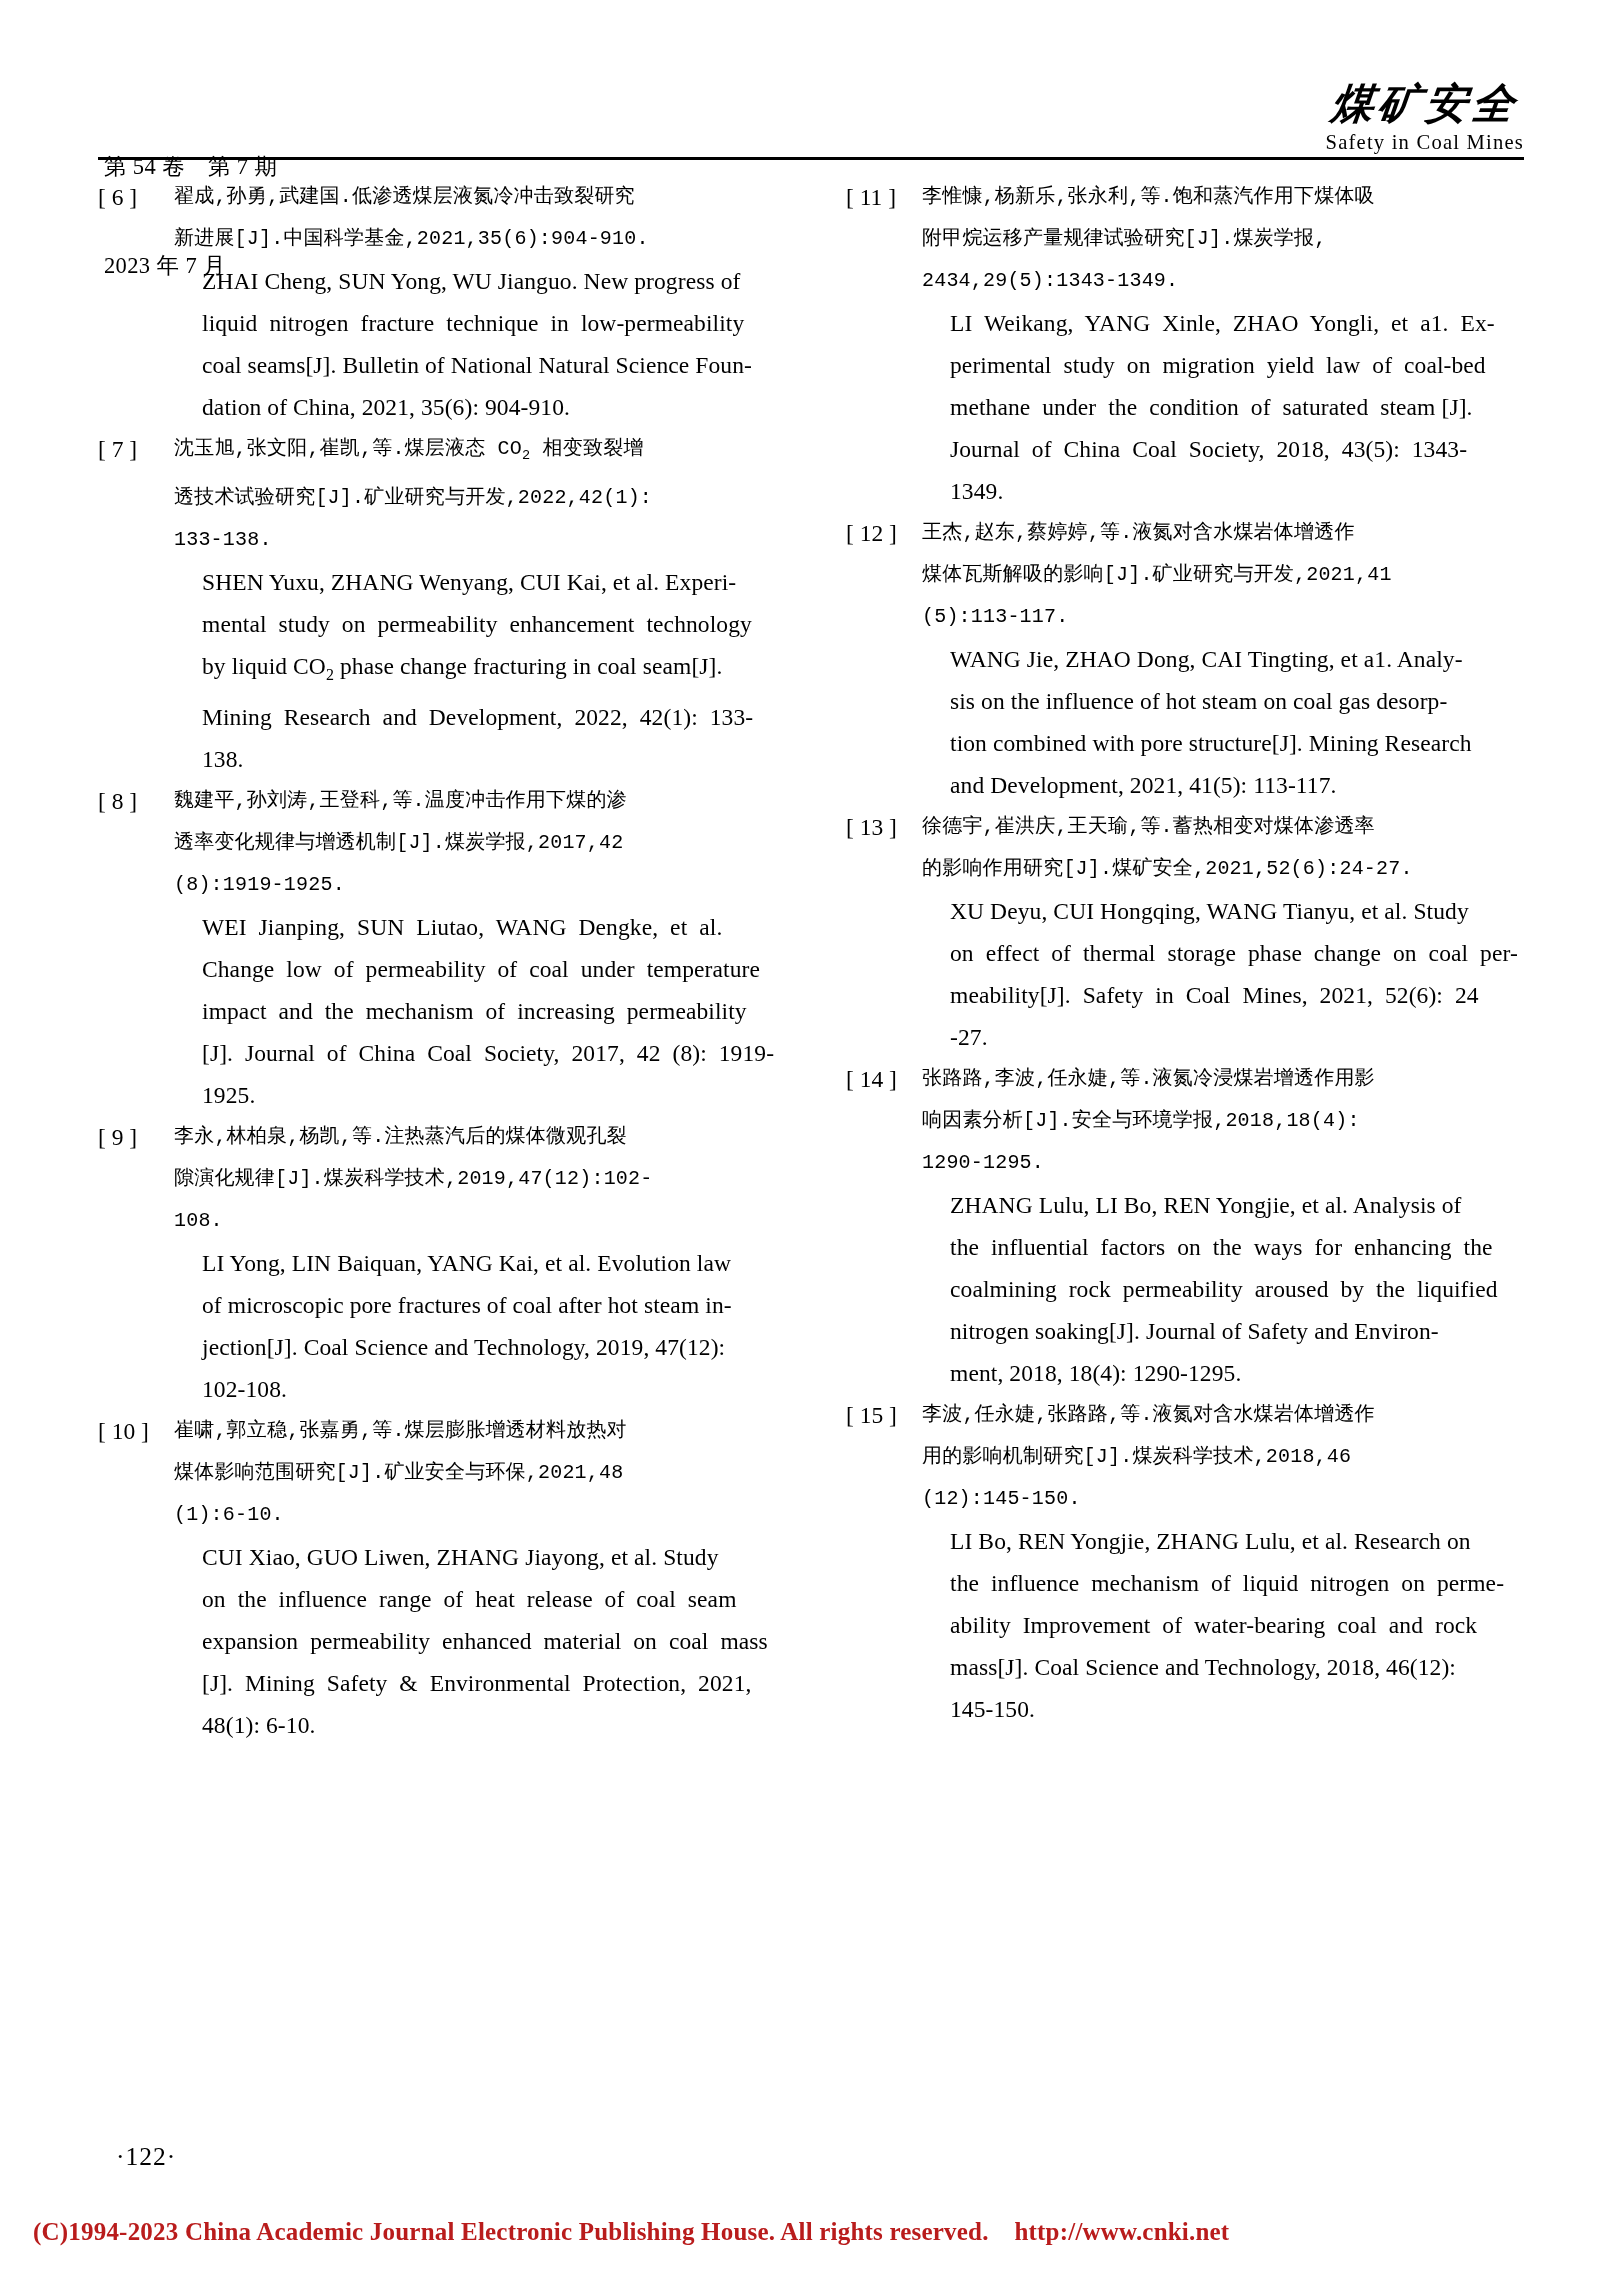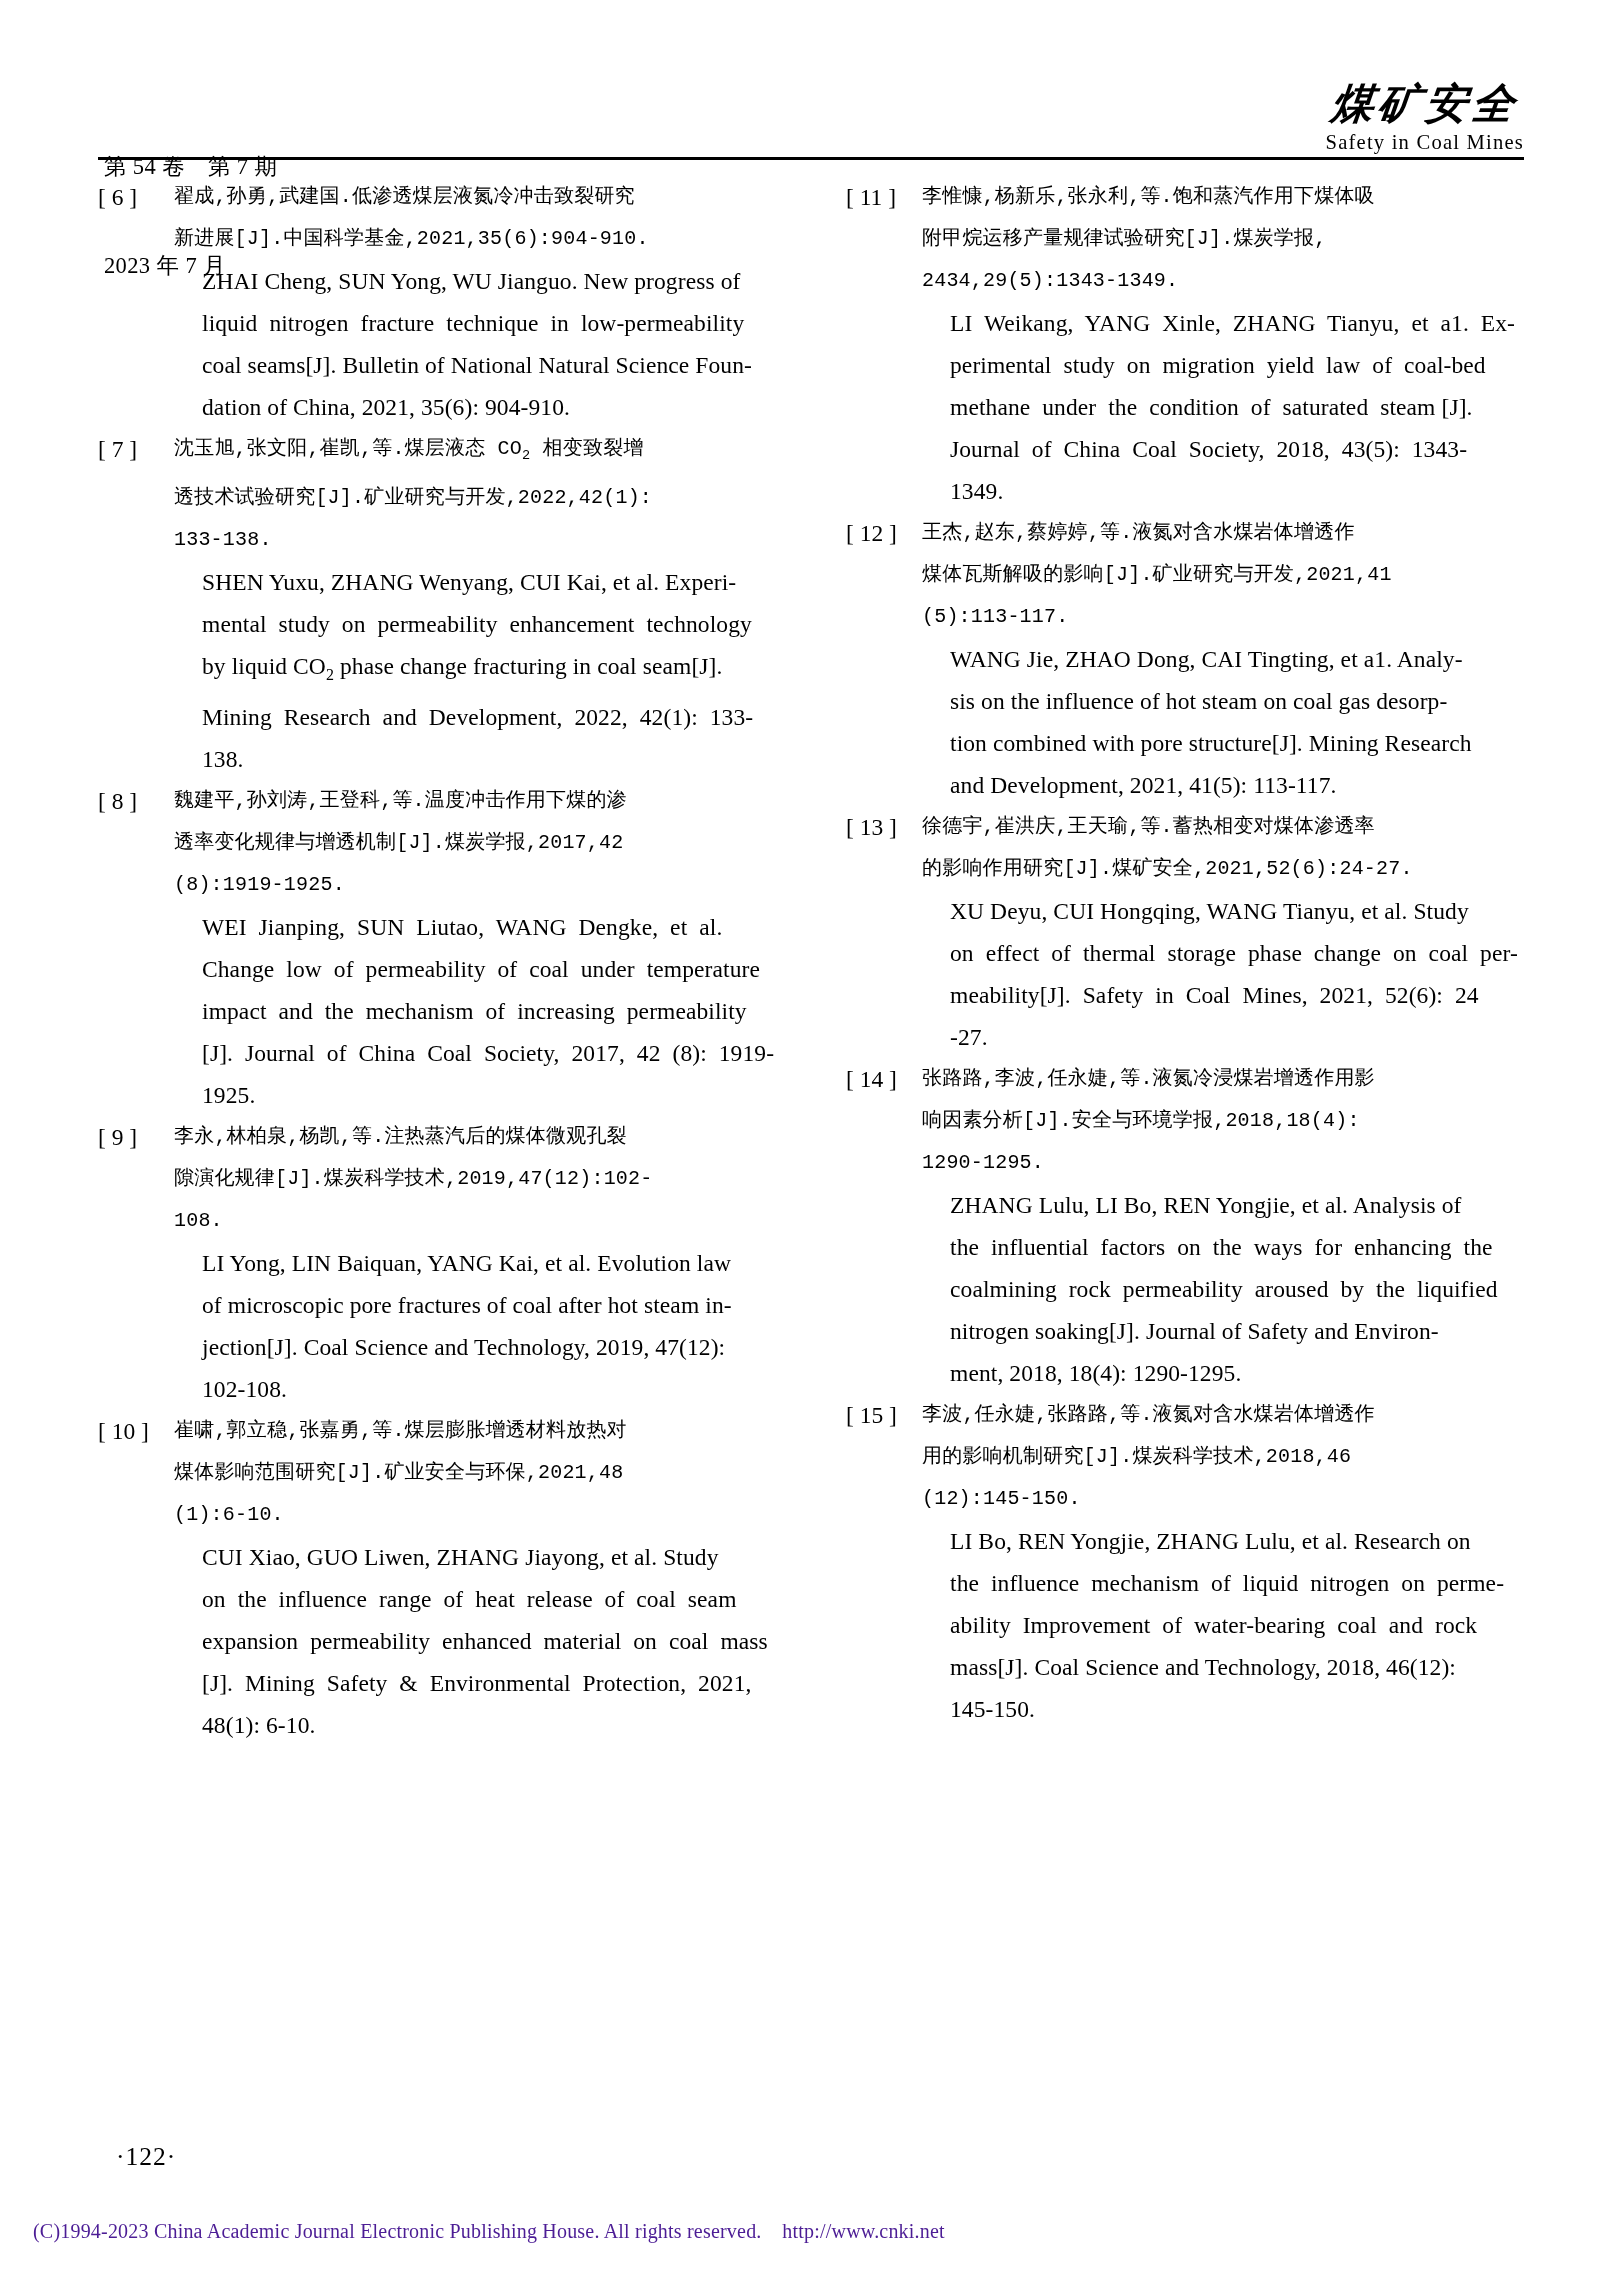--- a/index.html
+++ b/index.html
@@ -128,24 +128,24 @@
     font-size: 25.5px;
     letter-spacing: 1px;
   }
 
   
   .cnki {
     position: absolute;
     left: 33px;
     top: 2213px;
     width: 1558px;
-    font-size: 20px;
+    font-size: 25px;
     line-height: 37px;
-    color: #4c1d95;
-    font-weight: 400;
+    color: #b91c1c;
+    font-weight: 700;
     letter-spacing: 0.2px;
     white-space: pre;
   }
 </style>
 </head>
 <body>
 
 <div class="page">
 
   <div class="masthead">
@@ -230,21 +230,21 @@
           </div>
         </div>
       </div>
     <div class="col" id="col-right">
         <div class="ref">
           <div class="ref-num">[ 11 ]</div>
           <div class="ref-body">
             <div class="ln cn">李惟慷,杨新乐,张永利,等.饱和蒸汽作用下煤体吸</div>
             <div class="ln cn">附甲烷运移产量规律试验研究[J].煤炭学报,</div>
             <div class="ln cn">2434,29(5):1343-1349.</div>
-            <div class="ln en">LI  Weikang,  YANG  Xinle,  ZHANG  Tianyu,  et  a1.  Ex-</div>
+            <div class="ln en">LI  Weikang,  YANG  Xinle,  ZHAO  Yongli,  et  a1.  Ex-</div>
             <div class="ln en">perimental  study  on  migration  yield  law  of  coal-bed</div>
             <div class="ln en">methane  under  the  condition  of  saturated  steam [J].</div>
             <div class="ln en">Journal  of  China  Coal  Society,  2018,  43(5):  1343-</div>
             <div class="ln en">1349.</div>
           </div>
         </div>
         <div class="ref">
           <div class="ref-num">[ 12 ]</div>
           <div class="ref-body">
             <div class="ln cn">王杰,赵东,蔡婷婷,等.液氮对含水煤岩体增透作</div>

